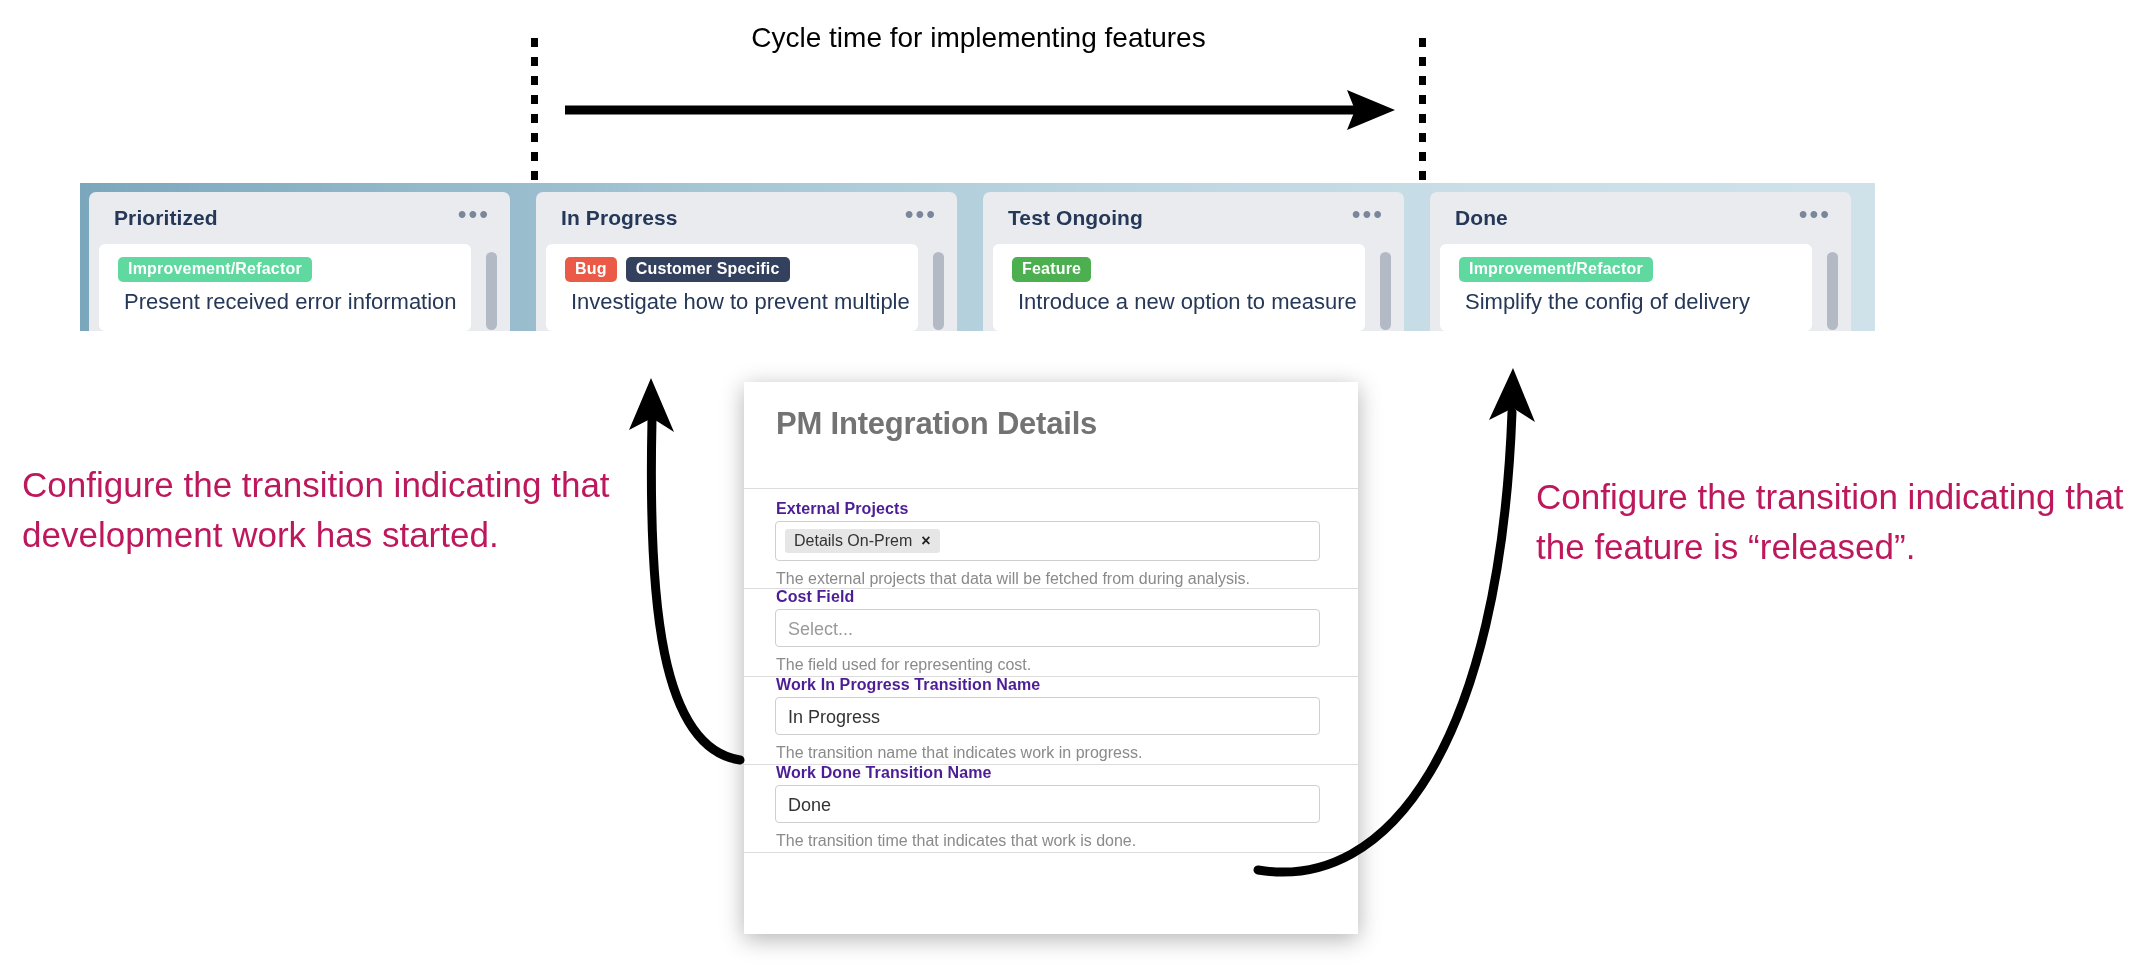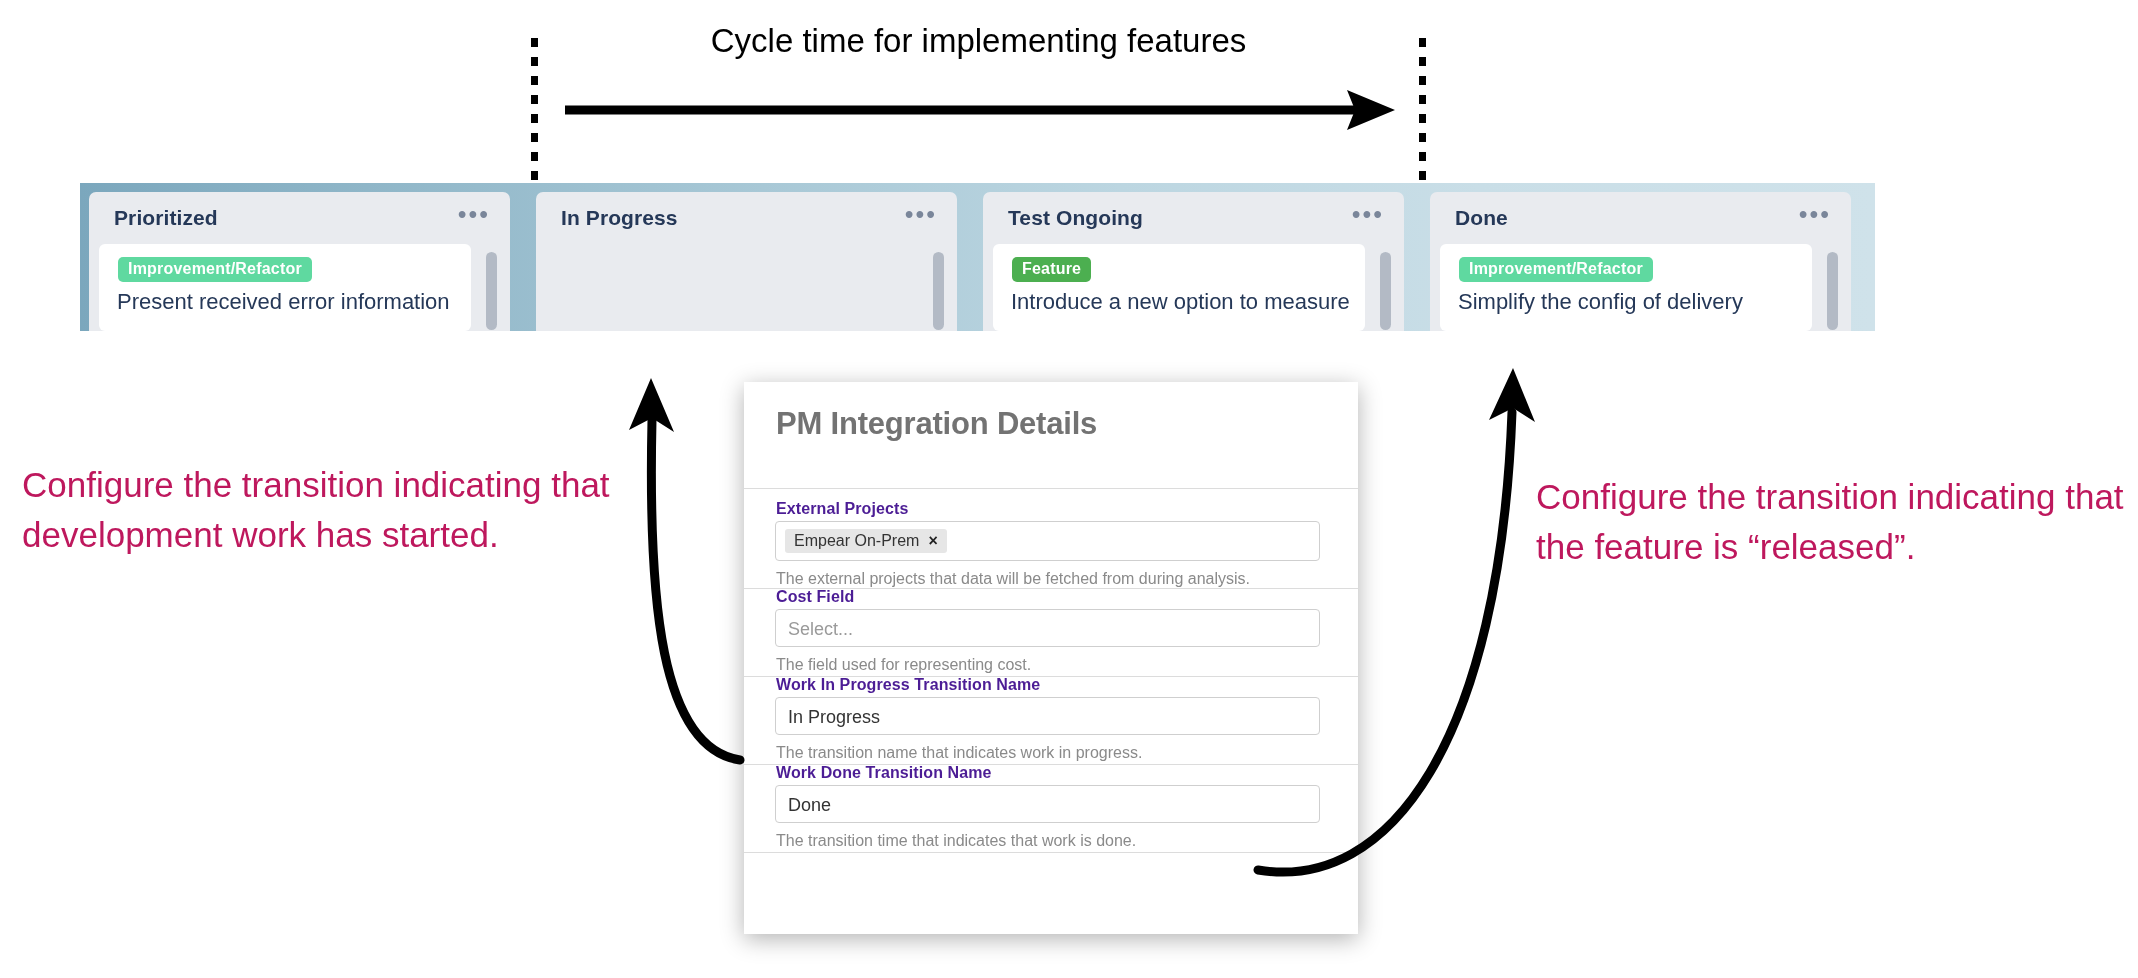--- a/index.html
+++ b/index.html
@@ -21,21 +21,21 @@
     left: 0; top: 0;
     width: 2138px; height: 200px;
     pointer-events: none;
   }
   #cycle-title {
     position: absolute;
     left: 535px;
     top: 22px;
     width: 887px;
     text-align: center;
-    font-size: 33px;
+    font-size: 28px;
     color: #000000;
     letter-spacing: 0px;
     white-space: nowrap;
   }
   .dashed-rule {
     position: absolute;
     top: 38px;
     width: 7px;
     height: 152px;
     background-image: repeating-linear-gradient(
@@ -124,21 +124,21 @@
     padding: 3px 10px 4px 10px;
     border-radius: 5px;
     font-size: 16px;
     font-weight: bold;
     color: #ffffff;
     letter-spacing: 0.2px;
     white-space: nowrap;
   }
   .card-title {
     position: absolute;
-    left: 18px;
+    left: 25px;
     top: 45px;
     font-size: 22px;
     color: #253858;
     white-space: nowrap;
   }
   .column-scrollbar {
     position: absolute;
     right: 13px;
     top: 60px;
     width: 11px;
@@ -274,20 +274,27 @@
       <div class="card-title">Present received error information</div>
     </div>
     <div class="column-scrollbar"></div>
   </div>
 
   <div class="board-column" id="col-1">
     <div class="column-header">
       <div class="column-title">In Progress</div>
       <div class="column-menu">•••</div>
     </div>
+    <div class="card">
+      <div class="badge-row">
+        <span class="badge" style="background-color: rgb(234, 90, 71);">Bug</span>
+        <span class="badge" style="background-color: rgb(52, 65, 94);">Customer Specific</span>
+      </div>
+      <div class="card-title">Investigate how to prevent multiple</div>
+    </div>
     <div class="column-scrollbar"></div>
   </div>
 
   <div class="board-column" id="col-2">
     <div class="column-header">
       <div class="column-title">Test Ongoing</div>
       <div class="column-menu">•••</div>
     </div>
     <div class="card">
       <div class="badge-row">
@@ -315,21 +322,21 @@
 </div>
 
 <div id="modal">
   <div id="modal-title">PM Integration Details</div>
 
   <div class="modal-divider" style="top:106px"></div>
 
   <div class="form-group" style="top:118px">
     <div class="field-label">External Projects</div>
     <div class="field-box tall">
-      <span class="chip"><span>Empear On-Prem</span><span class="chip-x">×</span></span>
+      <span class="chip"><span>Details On-Prem</span><span class="chip-x">×</span></span>
     </div>
     <div class="field-help" style="top:70px">The external projects that data will be fetched from during analysis.</div>
   </div>
 
   <div class="modal-divider" style="top:206px"></div>
 
   <div class="form-group" style="top:206px">
     <div class="field-label">Cost Field</div>
     <div class="field-box">
       <span class="field-value placeholder">Select...</span>

